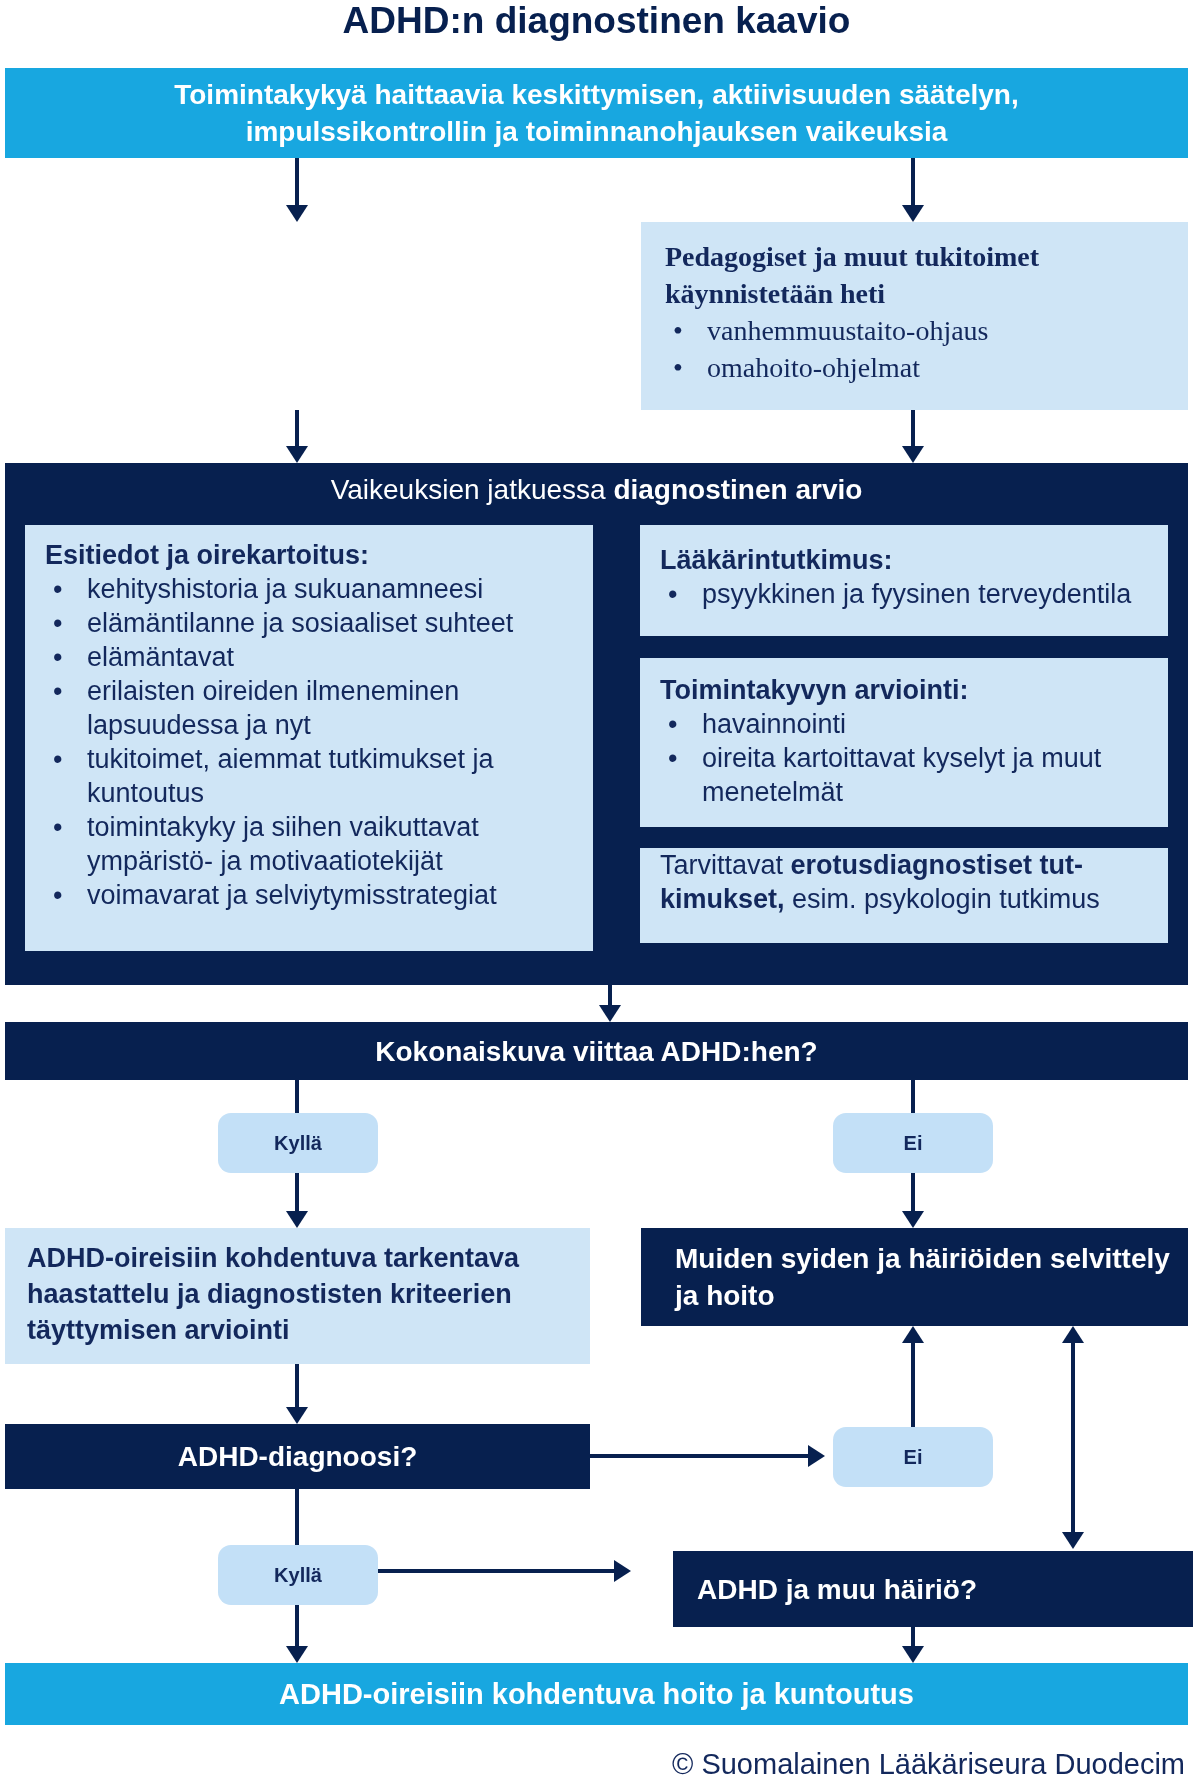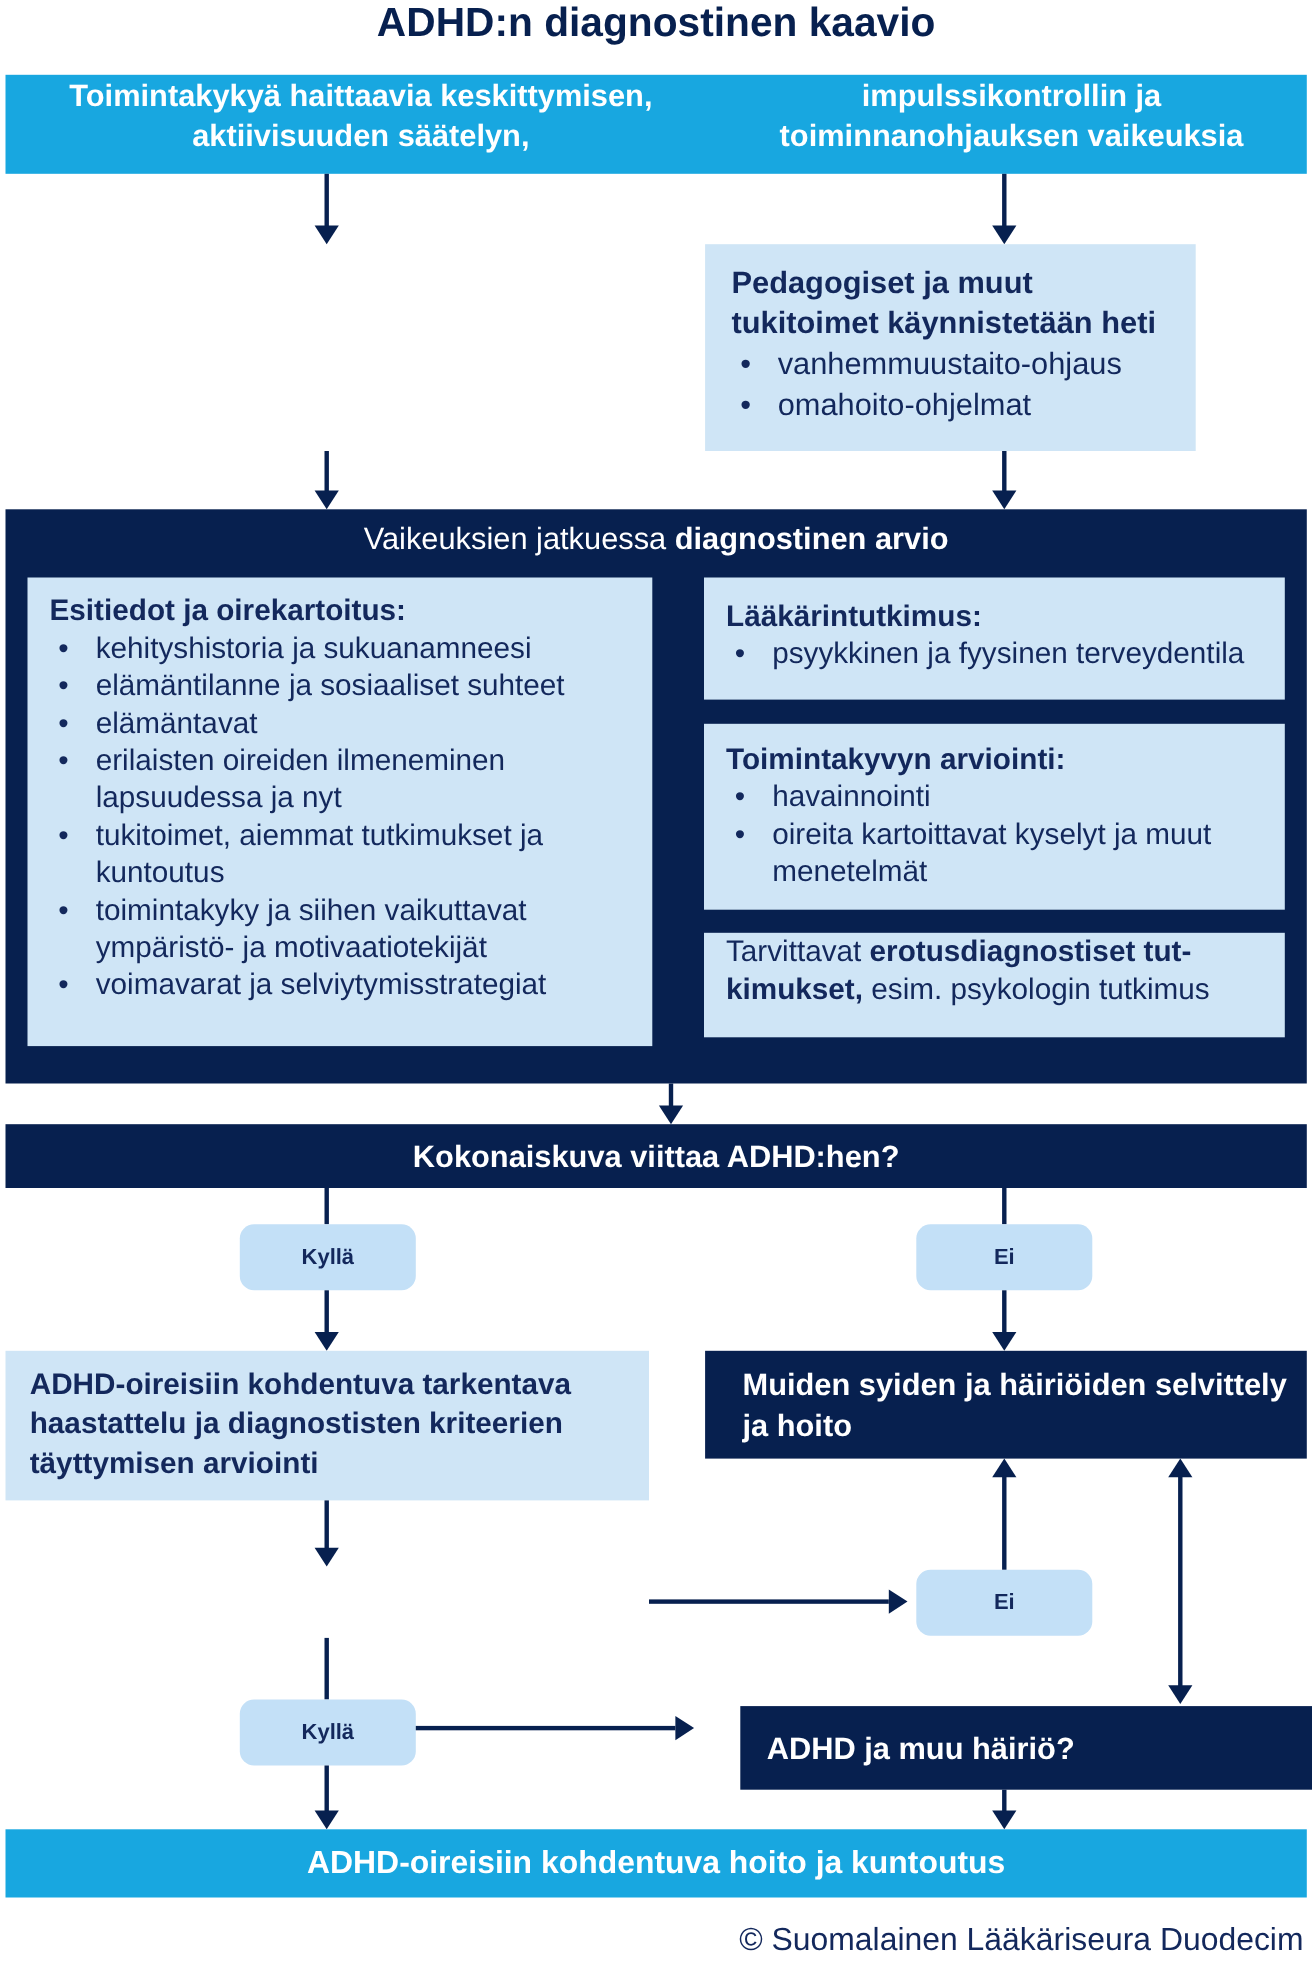--- a/index.html
+++ b/index.html
@@ -37,32 +37,32 @@
   .hd-right{width:0;height:0;border-top:11px solid transparent;border-bottom:11px solid transparent;border-left:17px solid var(--navy);}
   .footer{color:var(--navy-text);font-size:29px;text-align:right;}
 </style>
 </head>
 <body>
 
 <div id="canvas">
 
   <div class="abs page-title" style="left:0;top:6;width:1193px;">ADHD:n diagnostinen kaavio</div>
 
-  <div class="abs band" style="left:5px;top:68px;width:1183px;height:90px;display:flex;justify-content:center;">
+  <div class="abs band" style="left:5px;top:68px;width:1183px;height:90px;display:flex;flex-direction:column;justify-content:center;">
     <span class="ln">Toimintakykyä haittaavia keskittymisen, aktiivisuuden säätelyn,</span>
     <span class="ln">impulssikontrollin ja toiminnanohjauksen vaikeuksia</span>
   </div>
 
   <div class="abs vline" style="left:295px;top:158px;height:50px;"></div>
   <div class="abs hd-down" style="left:286px;top:205px;"></div>
   <div class="abs vline" style="left:911px;top:158px;height:50px;"></div>
   <div class="abs hd-down" style="left:902px;top:205px;"></div>
 
 
-  <div class="abs box-light" style="left:641px;top:222px;width:446px;height:188px;padding:16px 24px;">
+  <div class="abs box-light" style="left:641px;top:222px;width:547px;height:188px;padding:16px 24px;font-family:Liberation Serif, serif;">
     <h3>Pedagogiset ja muut tukitoimet käynnistetään heti</h3>
     <div class="bullet">
         <span>vanhemmuustaito-ohjaus</span>
       </div>
     <div class="bullet">
         <span>omahoito-ohjelmat</span>
       </div>
   </div>
 
   <div class="abs vline" style="left:295px;top:410px;height:39px;"></div>
@@ -138,20 +138,21 @@
   <div class="abs vline" style="left:911px;top:1173px;height:41px;"></div>
   <div class="abs hd-down" style="left:902px;top:1211px;"></div>
 
   <div class="abs box-light" style="left:5px;top:1228px;width:585px;height:136px;padding:12px 22px;font-weight:700;font-size:27px;line-height:36px;">ADHD-oireisiin kohdentuva tarkentava haastattelu ja diagnostisten kriteerien täyttymisen arviointi</div>
 
   <div class="abs navy-box" style="left:641px;top:1228px;width:547px;height:98px;display:flex;align-items:center;padding-left:34px;">Muiden syiden ja häiriöiden selvittely ja hoito</div>
 
   <div class="abs vline" style="left:295px;top:1364px;height:46px;"></div>
   <div class="abs hd-down" style="left:286px;top:1407px;"></div>
 
+  <div class="abs navy-box center" style="left:5px;top:1424px;width:585px;height:65px;">ADHD-diagnoosi?</div>
 
   <div class="abs hline" style="left:590px;top:1454px;width:218px;"></div>
   <div class="abs hd-right" style="left:808px;top:1445px;"></div>
 
   <div class="abs btn" style="left:833px;top:1427px;width:160px;height:60px;">Ei</div>
 
   <div class="abs hd-up" style="left:902px;top:1326px;"></div>
   <div class="abs vline" style="left:911px;top:1341px;height:86px;"></div>
 
   <div class="abs hd-up" style="left:1062px;top:1326px;"></div>

